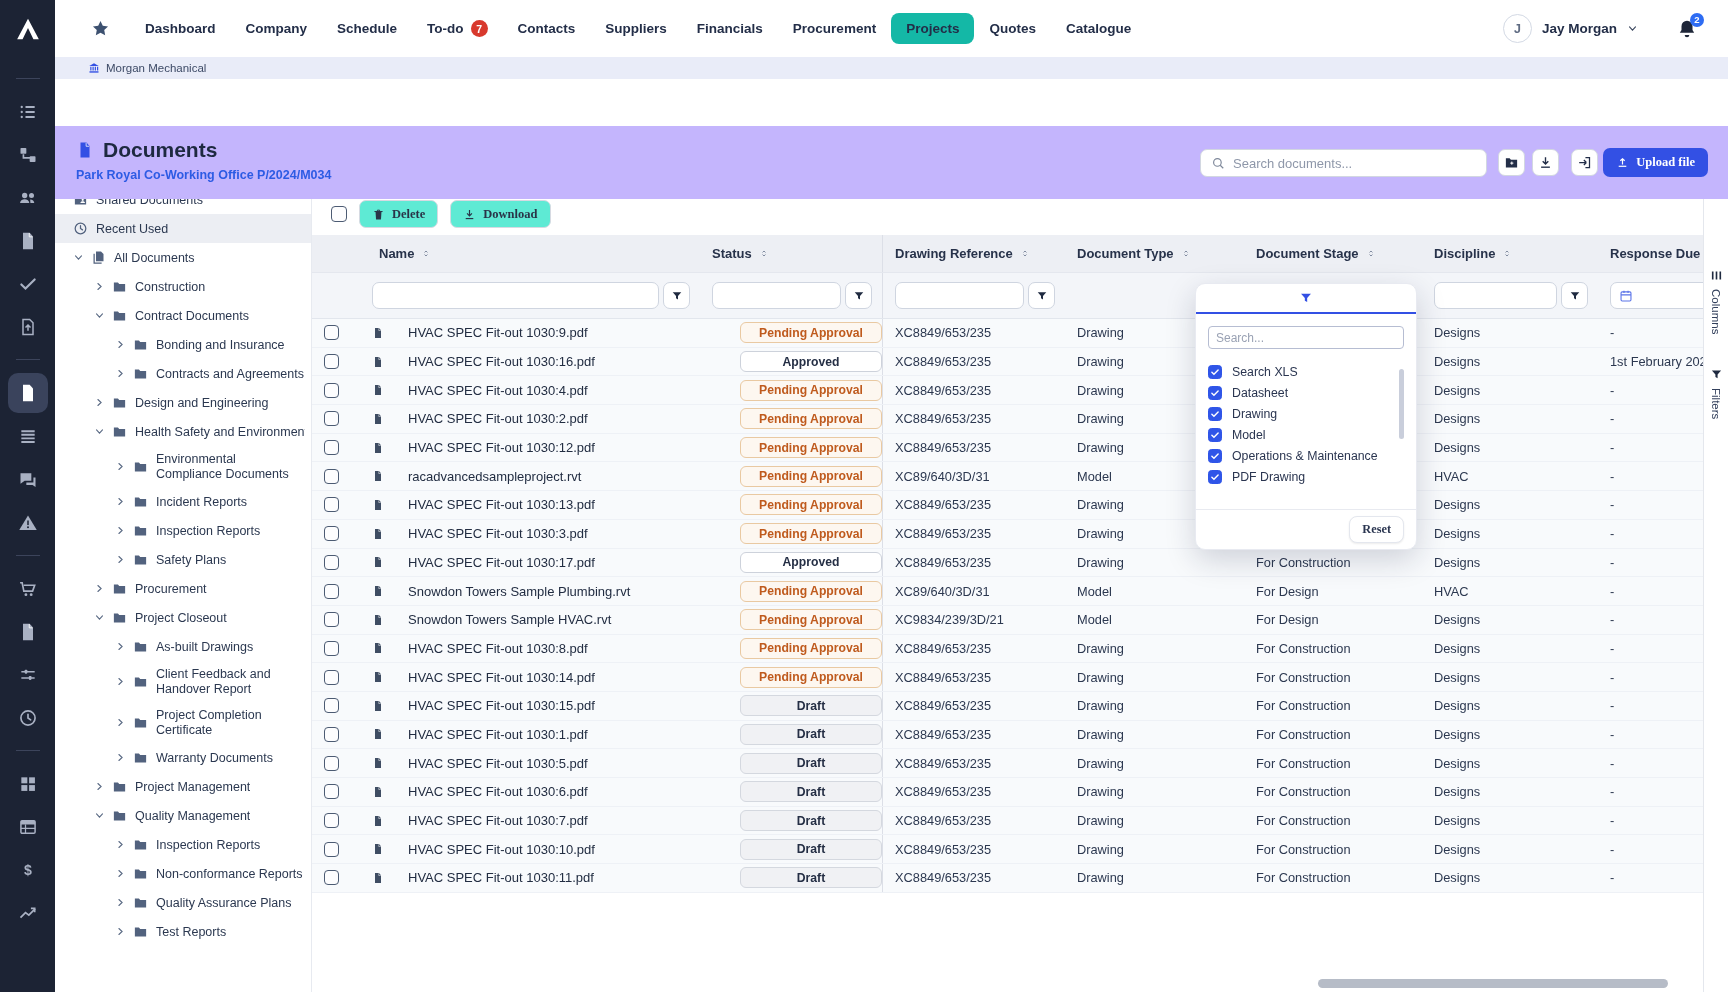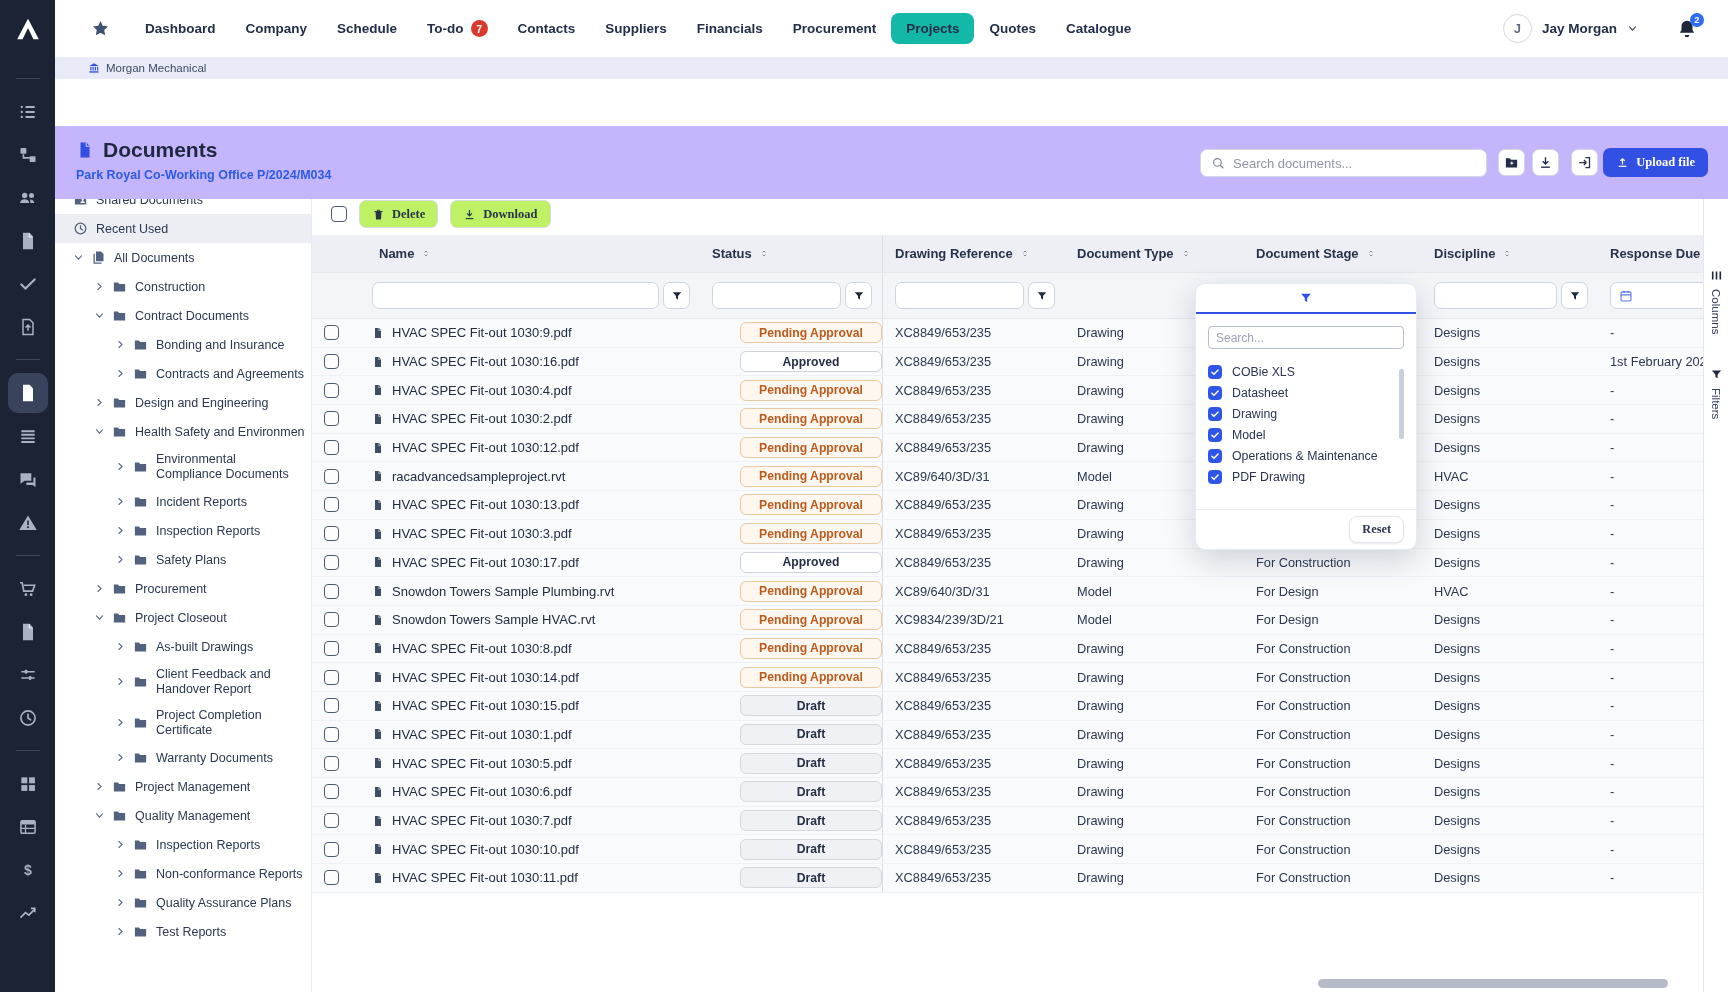--- a/index.html
+++ b/index.html
@@ -74,21 +74,21 @@
 
   
   .main{position:absolute;left:312px;top:152px;right:25px;bottom:0;border-top:1px solid #e7eaf0;background:#fff;overflow:hidden;z-index:5;}
   .crumbrow{position:absolute;left:0;top:0;right:0;height:40px;display:flex;align-items:center;padding-left:16px;gap:11px;}
   .crumb{font-size:14.5px;font-weight:600;color:#25304a;}
   .crumb-sep{color:#3a465e;}
   .crumb-dd{width:27px;height:23px;border:1px solid #c7cdda;border-radius:7px;display:flex;align-items:center;justify-content:center;color:#3a465e;background:#fff;}
   .crumb-dd svg{width:11px;height:11px;}
   .toolbar{position:absolute;left:0;top:40px;right:0;height:42px;display:flex;align-items:center;padding-left:19px;gap:12px;}
   .cbx{width:16px;height:16px;border:1.6px solid #4c5b73;border-radius:4px;background:#fdfdfe;display:inline-block;flex:none;}
-  .tbtn{height:28px;padding:0 12px;border:1px solid #d6dae2;border-radius:7px;background:#bef264;display:flex;align-items:center;gap:7px;font-size:12.5px;font-weight:600;color:#2a3448;}
+  .tbtn{height:28px;padding:0 12px;border:1px solid #d6dae2;border-radius:7px;background:#5eead4;display:flex;align-items:center;gap:7px;font-size:12.5px;font-weight:600;color:#2a3448;}
   .tbtn svg{width:13px;height:13px;}
 
   .thead{position:absolute;left:0;top:82px;right:0;height:38px;background:#edeff4;display:flex;border-bottom:1px solid #e4e7ee;}
   .th{display:flex;align-items:center;gap:7px;font-size:13px;font-weight:700;color:#27324a;padding-left:12px;overflow:hidden;white-space:nowrap;flex:none;}
   .sorticon{color:#64718a;flex:none;}
   .sorticon svg{width:10px;height:15px;}
   .c-check{width:48px;padding-left:19px;}
   .c-name{width:340px;padding-left:19px;}
   .c-status{width:183px;border-right:1px solid #dcdfe7;}
   .c-ref{width:182px;}
@@ -103,21 +103,21 @@
   .fin{height:27px;border:1px solid #cfd5e0;border-radius:7px;background:#fff;flex:1;min-width:0;font-size:12.5px;padding:0 8px;color:#2b3650;}
   .fbtn{width:27px;height:27px;border:1px solid #cfd5e0;border-radius:7px;background:#fff;margin-left:4px;display:flex;align-items:center;justify-content:center;color:#1f2a40;flex:none;}
   .fbtn svg{width:12px;height:12px;}
   .date-box{height:27px;width:100px;border:1px solid #cfd5e0;border-radius:7px;background:#fff;display:flex;align-items:center;padding-left:8px;color:#5b74e8;}
   .date-box svg{width:14px;height:14px;}
 
   .rows{position:absolute;left:0;top:166px;right:0;}
   .trow{display:flex;align-items:center;height:28.7px;background:#f8fafc;border-bottom:1px solid #eef1f6;}
   .td{flex:none;display:flex;align-items:center;padding-left:12px;font-size:12.8px;color:#2c3850;overflow:hidden;white-space:nowrap;height:100%;}
   .td.c-check .cbx{width:15px;height:15px;}
-  .td.c-name{gap:8px;font-size:13px;color:#222d42;}
+  .td.c-name{gap:24px;font-size:13px;color:#222d42;}
   .td.c-name svg{width:12px;height:14px;color:#3f4d63;flex:none;}
   .td.c-status{justify-content:center;padding-left:0;}
   .badge{width:147px;height:21px;border-radius:6px;display:flex;align-items:center;justify-content:center;font-size:12.2px;font-weight:600;margin-left:40px;}
   .badge.pending{background:#fdf7f0;border:1px solid #e9c9a2;color:var(--pending);}
   .badge.approved{background:#fff;border:1px solid #cdd2db;color:#252f45;}
   .badge.draft{background:#f0f1f4;border:1px solid #d4d8df;color:#252f45;}
 
   .hthumb{position:absolute;bottom:4px;left:1006px;width:350px;height:9px;border-radius:5px;background:#b6bcc7;}
 
   
@@ -1444,21 +1444,21 @@
     </div>
   <div class="popup-body">
     <input class="popup-search" placeholder="Search..." style="">
     <div class="opts">
       <label class="opt">
           <span class="ck on">
             <svg>
               <use href="#i-check-sm"></use>
             </svg>
           </span>
-          <span class="ol">COBie XLS</span>
+          <span class="ol">Search XLS</span>
         </label>
         <label class="opt">
           <span class="ck on">
             <svg>
               <use href="#i-check-sm"></use>
             </svg>
           </span>
           <span class="ol">Datasheet</span>
         </label>
         <label class="opt">

